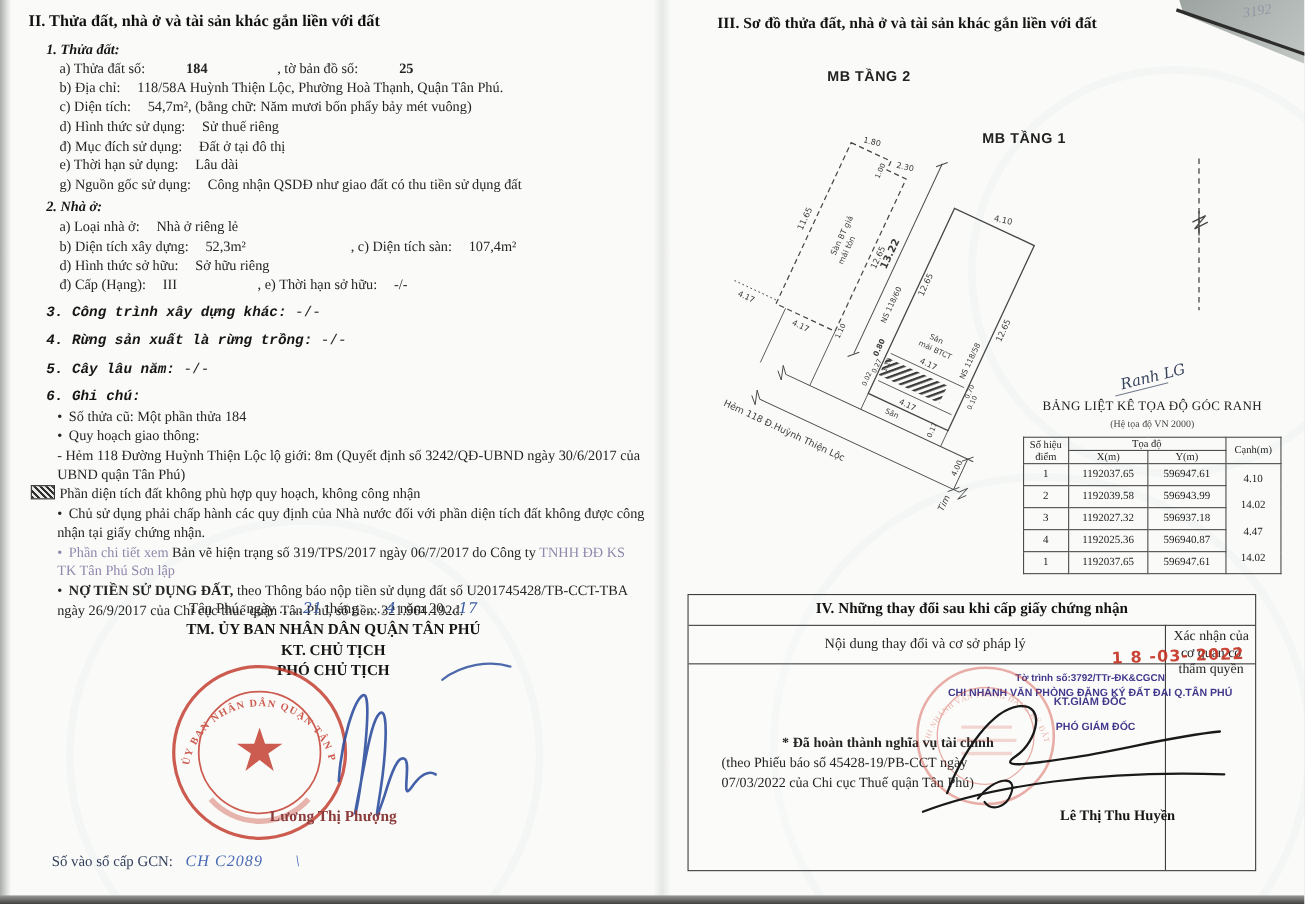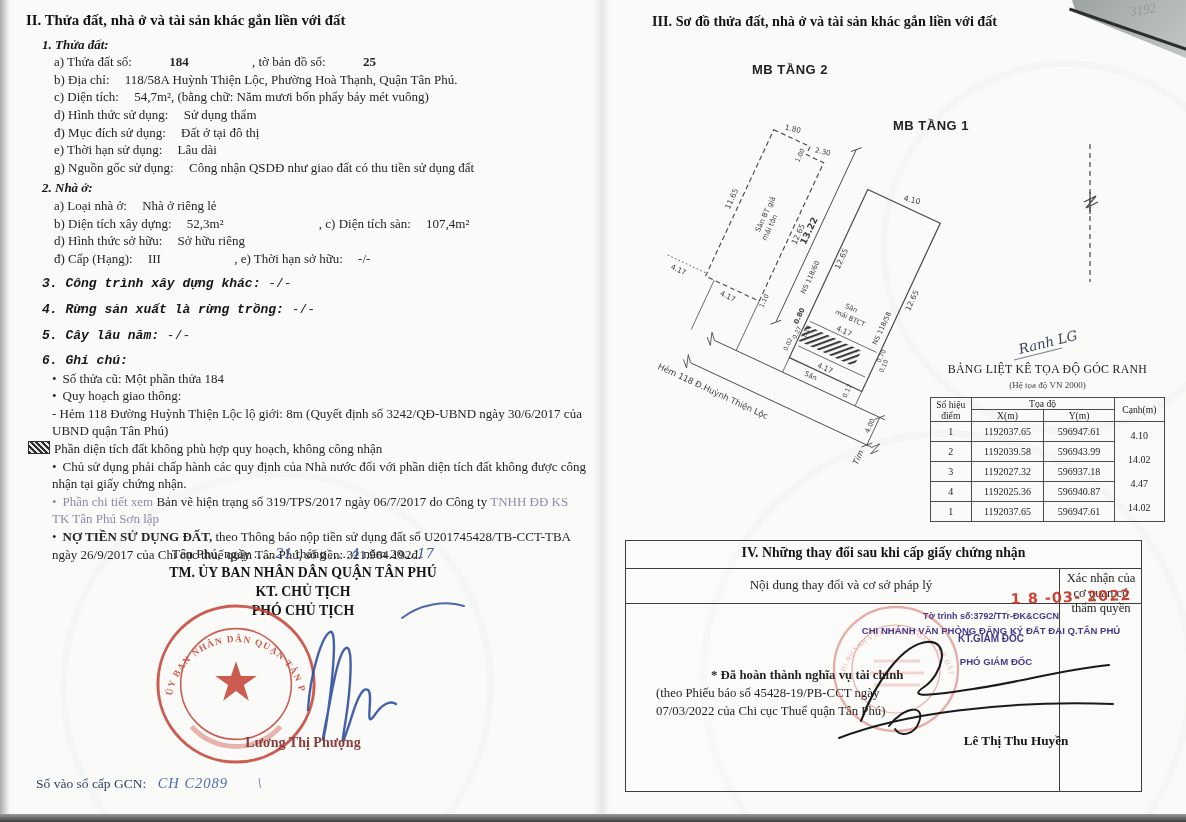--- a/index.html
+++ b/index.html
@@ -39,21 +39,21 @@
      border:1px solid #2f2f2f;}
   .purple{color:#9187ad;}
   .boldcaps{font-weight:bold;}
   
   .signblock{left:88px;top:545px;width:430px;text-align:center;font-size:13.5px;}
   .hw{font-style:italic;color:#3a5ba0;font-family:"DejaVu Serif",serif;}
   .dotted{letter-spacing:1px;}
   .org{font-weight:bold;font-size:13.8px;margin-top:3px;color:#161616;}
   .signer-name{left:218px;top:735px;width:170px;text-align:center;
      font-weight:bold;font-size:14px;color:#8c3b3b;}
-  .bookline{left:36px;top:775px;font-size:13.5px;color:#33405c;}
+  .bookline{left:47px;top:775px;font-size:13.5px;color:#33405c;}
   .bookline .hwv{font-size:14.5px;color:#4a6ab5;font-style:italic;letter-spacing:1px;margin-left:8px;}
   
   .r-title{left:652px;top:13px;width:470px;font-size:14.2px;font-weight:bold;color:#141414;}
   .mb{font-family:"Liberation Sans","DejaVu Sans",sans-serif;font-weight:bold;
       font-size:13px;color:#222;letter-spacing:.5px;}
   .hw-corner{left:1130px;top:2px;font-size:13px;color:#9099a4;font-style:italic;
       transform:rotate(-9deg);}
   
   .tbl-wrap{left:930px;top:362px;width:235px;text-align:center;}
   .tbl-title{font-weight:normal;font-size:11.8px;color:#1c1c1c;letter-spacing:.3px;}
@@ -113,21 +113,21 @@
     <div class="fline">
       <span class="lbl">b) Địa chỉ:</span>
       <span class="val">118/58A Huỳnh Thiện Lộc, Phường Hoà Thạnh, Quận Tân Phú.</span>
     </div>
     <div class="fline">
       <span class="lbl">c) Diện tích:</span>
       <span class="val g40">54,7m², (bằng chữ: Năm mươi bốn phẩy bảy mét vuông)</span>
     </div>
     <div class="fline">
       <span class="lbl">d) Hình thức sử dụng:</span>
-      <span class="val">Sử dụng thẩm</span>
+      <span class="val">Sử thuế riêng</span>
     </div>
     <div class="fline">
       <span class="lbl">đ) Mục đích sử dụng:</span>
       <span class="val">Đất ở tại đô thị</span>
     </div>
     <div class="fline">
       <span class="lbl">e) Thời hạn sử dụng:</span>
       <span class="val">Lâu dài</span>
     </div>
     <div class="fline">

